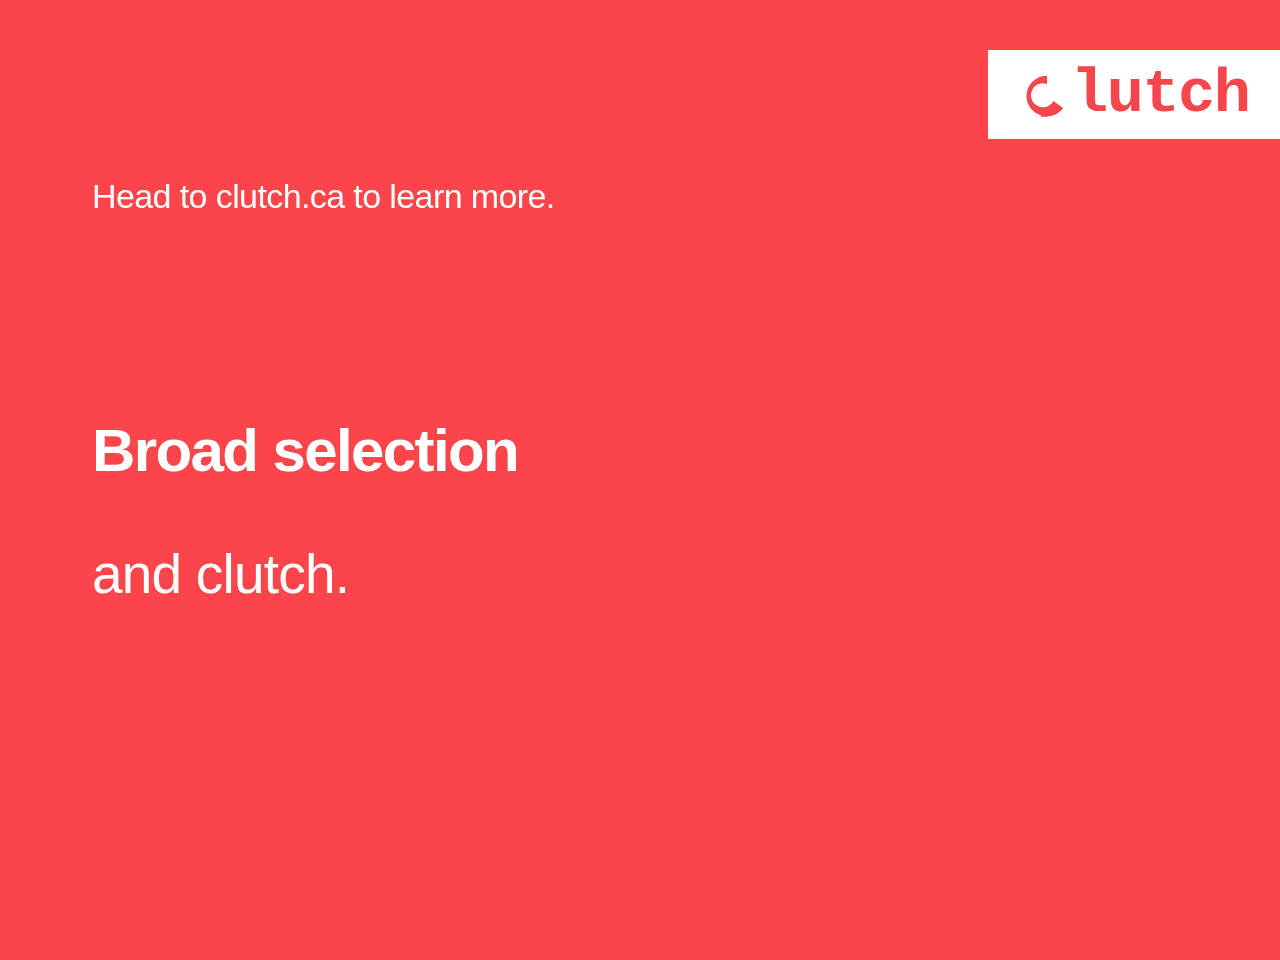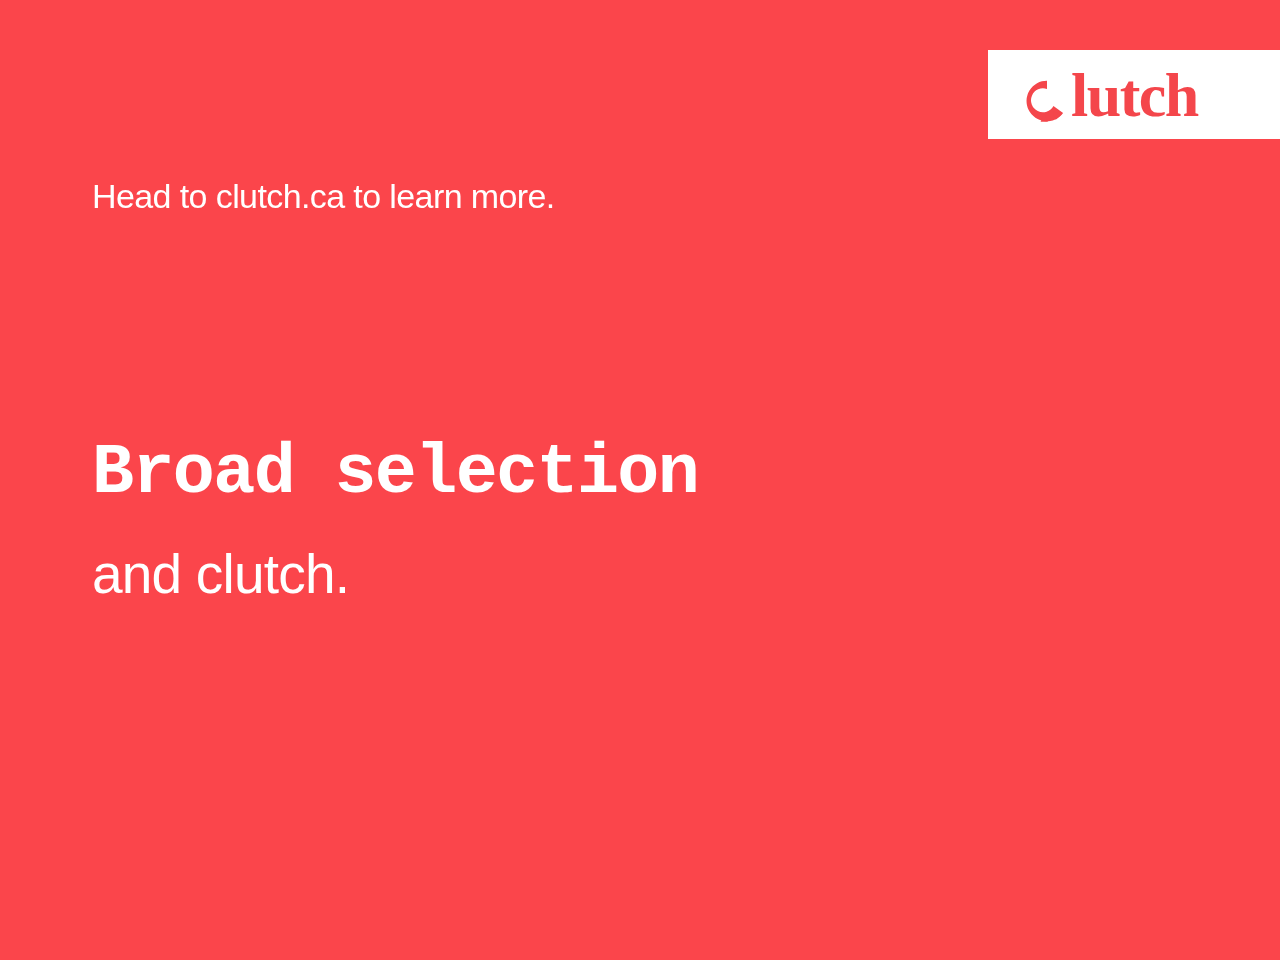--- a/index.html
+++ b/index.html
@@ -47,21 +47,21 @@
     width: 46px;
     height: 46px;
     display: block;
     position: relative;
     top: 8px;
     margin-right: 1px;
     flex: 0 0 auto;
   }
 
   .logo-word {
-    font-family: Liberation Serif, serif;
+    font-family: Liberation Mono, monospace;
     font-size: 62px;
     font-weight: bold;
     letter-spacing: -1.5px;
     color: #f4464b;
     position: relative;
     top: 0px;
   }
 
   
   .eyebrow {
@@ -72,28 +72,27 @@
     font-weight: 500;
     color: #ffffff;
     letter-spacing: -0.6px;
     line-height: 1.1;
     white-space: nowrap;
   }
 
   .headline {
     position: absolute;
     left: 92px;
-    top: 437px;
-    font-size: 70px;
+    top: 419px;
+    font-size: 60px;
     font-weight: bold;
     color: #ffffff;
     letter-spacing: -1.6px;
     line-height: 1.05;
     white-space: nowrap;
-    font-family: Liberation Mono, monospace;
   }
 
   .subhead {
     position: absolute;
     left: 92px;
     top: 543px;
     font-size: 55px;
     font-weight: 400;
     color: #ffffff;
     letter-spacing: -0.8px;

